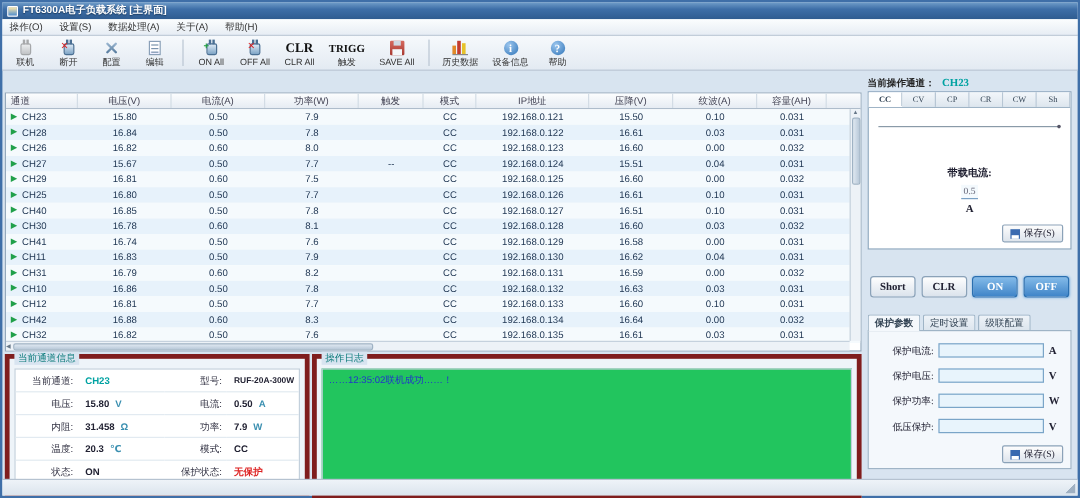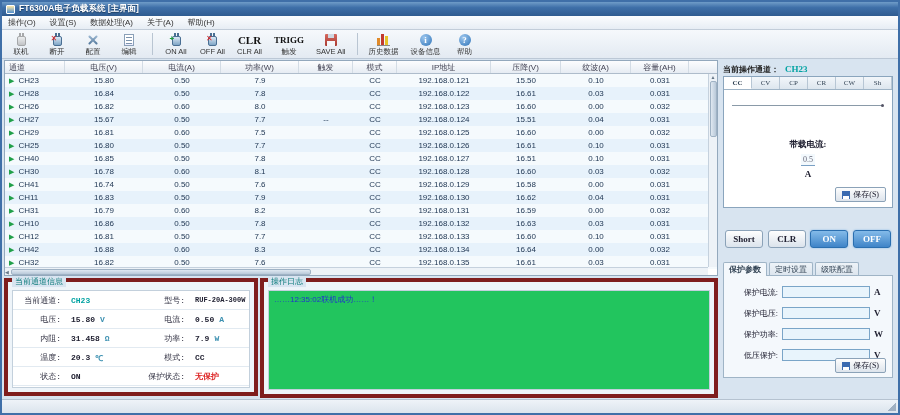--- a/index.html
+++ b/index.html
@@ -35,42 +35,42 @@
   .floppy::before { content:''; position:absolute; top:0; left:3px; width:6px; height:4px; background:#cfd8e2; }
   .floppy::after { content:''; position:absolute; bottom:0; left:2px; width:8px; height:5px; background:#f4f7fa; }
   .bars { width:13px; height:12px; position:relative; border-bottom:1px solid #888; }
   .bars i { position:absolute; bottom:0; width:3px; display:block; }
   .bars i:nth-child(1){ left:0; height:7px; background:#e08a2a; }
   .bars i:nth-child(2){ left:4px; height:11px; background:#c23b2e; }
   .bars i:nth-child(3){ left:8px; height:9px; background:#e6c22a; }
   .bluecircle { width:12px; height:12px; border-radius:50%; background:radial-gradient(circle at 35% 30%,#9cc6ee,#2f74b8); color:#fff; font-weight:bold; font-size:9px; display:flex; align-items:center; justify-content:center; font-family:"Liberation Serif","DejaVu Serif",serif; }
   
   .main { flex:1; display:flex; padding:1px 2px; gap:2px; min-height:0; }
-  .leftcol { width:714px; display:flex; flex-direction:column; min-height:0; }
+  .leftcol { width:714px; display:flex; flex-direction:column; min-height:0;margin-top:17px; }
   
   .tablewrap { position:relative; height:216px; border:1px solid #93a8bc; background:#fff; }
   .thead { display:flex; height:13px; background:linear-gradient(#fcfdfe,#e6ecf3); border-bottom:1px solid #aebccb; }
   .hcell { border-right:1px solid #d3dce5; display:flex; align-items:center; justify-content:center; color:#445; }
   .tbody { height:195px; overflow:hidden; }
   .trow { display:flex; height:13px; background:#f5fafd; }
   .trow.alt { background:#e7f2fb; }
   .tcell { display:flex; align-items:center; justify-content:center; color:#1c3350; overflow:hidden; white-space:nowrap; }
   .c0{width:60px; justify-content:flex-start; padding-left:4px; gap:4px;} .c1{width:78px;} .c2{width:78px;} .c3{width:78px;}
   .c4{width:54px;} .c5{width:44px;} .c6{width:94px;} .c7{width:70px;} .c8{width:70px;} .c9{width:58px;}
   .play { color:#21a04a; font-size:7px; line-height:7px; }
   .vscroll { position:absolute; top:13px; right:0; bottom:8px; width:9px; background:#edf2f7; border-left:1px solid #c5d1dd; display:flex; flex-direction:column; align-items:center; font-size:5px; color:#678; }
   .vthumb { width:7px; height:56px; background:linear-gradient(90deg,#dfe8f1,#b9c9d9); border:1px solid #9fb2c4; border-radius:2px; margin-top:1px; }
   .hscroll { position:absolute; left:0; right:9px; bottom:0; height:8px; background:#edf2f7; border-top:1px solid #c5d1dd; display:flex; align-items:center; font-size:5px; color:#678; }
   .hthumb { width:300px; height:6px; background:linear-gradient(#dfe8f1,#b9c9d9); border:1px solid #9fb2c4; border-radius:2px; margin-left:2px; }
   
   .bottomrow { display:flex; gap:2px; margin-top:2px; flex:1; min-height:0; }
   .groupbox { border:4px solid #7f1d1d; position:relative; background:#eef4f9; }
   .gb-title { position:absolute; top:-1px; left:4px; transform:translateY(-45%); background:#d8e4f0; padding:0 3px; color:#0a7a7a; }
   .chinfo { width:254px; height:118px; }
-  .chgrid { position:absolute; inset:8px 4px 4px 4px; background:#fff; border:1px solid #c3d0dc; display:grid; grid-template-columns:52px 72px 52px 1fr; grid-auto-rows:19px; align-items:center;font-family:Liberation Mono, monospace; }
+  .chgrid { position:absolute; inset:8px 4px 4px 4px; background:#fff; border:1px solid #c3d0dc; display:grid; grid-template-columns:52px 72px 52px 1fr; grid-auto-rows:19px; align-items:center; }
   .chgrid > div { border-bottom:1px solid #e2eaf1; height:100%; display:flex; align-items:center; }
   .cl { justify-content:flex-end; padding-right:4px; color:#334; }
   .cv { font-weight:bold; gap:5px; padding-left:6px; }
   .unit { color:#3a8fb0; font-weight:bold; }
   .teal { color:#00a2a2; } .red { color:#d22; }
   .logbox { flex:1; height:120px; }
   .logcontent { position:absolute; inset:8px 4px 4px 4px; background:#22c55e; border:1px solid #c3d0dc; padding:3px 5px; color:#2233cc; }
   
   .rightcol { flex:1; display:flex; flex-direction:column; padding:2px 3px; min-width:0;font-family:Liberation Serif, serif; }
   .op-head { display:flex; align-items:center; gap:6px; height:14px; }
@@ -90,21 +90,21 @@
   .mini-floppy { width:8px; height:8px; background:#3a6ab0; position:relative; }
   .mini-floppy::after { content:''; position:absolute; bottom:0; left:1px; width:6px; height:3px; background:#fff; }
   .btnrow { display:flex; justify-content:space-between; margin-top:22px; padding:0 2px; }
   .pbtn { height:18px; min-width:38px; padding:0 6px; border-radius:3px; font-size:9px; display:flex; align-items:center; justify-content:center; }
   .pbtn.grey { background:linear-gradient(#fefefe,#dbe3ec); border:1px solid #8ba2b8; color:#223; font-weight:bold; }
   .pbtn.blue { background:linear-gradient(#84bbe9,#3f84c8); border:1px solid #2a6fb0; color:#fff; font-weight:bold; box-shadow:0 0 2px #7fb4e4; }
   .prot-wrap { margin-top:14px; }
   .ptabs { display:flex; height:14px; }
   .ptab { padding:0 5px; display:flex; align-items:center; border:1px solid #9fb4c6; border-bottom:none; background:linear-gradient(#eef3f8,#dbe4ed); margin-right:2px; border-radius:2px 2px 0 0; color:#345; }
   .ptab.active { background:#f4f8fc; font-weight:bold; position:relative; z-index:2; }
-  .pbody { border:1px solid #9fb4c6; background:#f4f8fc; height:103px; position:relative; padding:10px 6px 0 2px; margin-top:-1px; }
+  .pbody { border:1px solid #9fb4c6; background:#f4f8fc; height:116px; position:relative; padding:10px 6px 0 2px; margin-top:-1px; }
   .frow { display:flex; align-items:center; gap:4px; margin-bottom:9px; }
   .flabel { width:52px; text-align:right; color:#223; }
   .finput { flex:1; height:12px; background:#e8f4fc; border:1px solid #7aa5c8; }
   .funit { width:12px; font-weight:bold; font-size:9px; }
   
   .statusbar { height:14px; background:linear-gradient(#eef3f8,#dbe4ed); border-top:1px solid #b5c2d0; display:flex; align-items:center; padding:0 6px; color:#334; flex:0 0 auto; position:relative; }
   .grip { position:absolute; right:2px; bottom:2px; width:8px; height:8px; background:linear-gradient(135deg,transparent 50%,#9fb0c2 50%); }
 </style>
 </head>
 <body>

